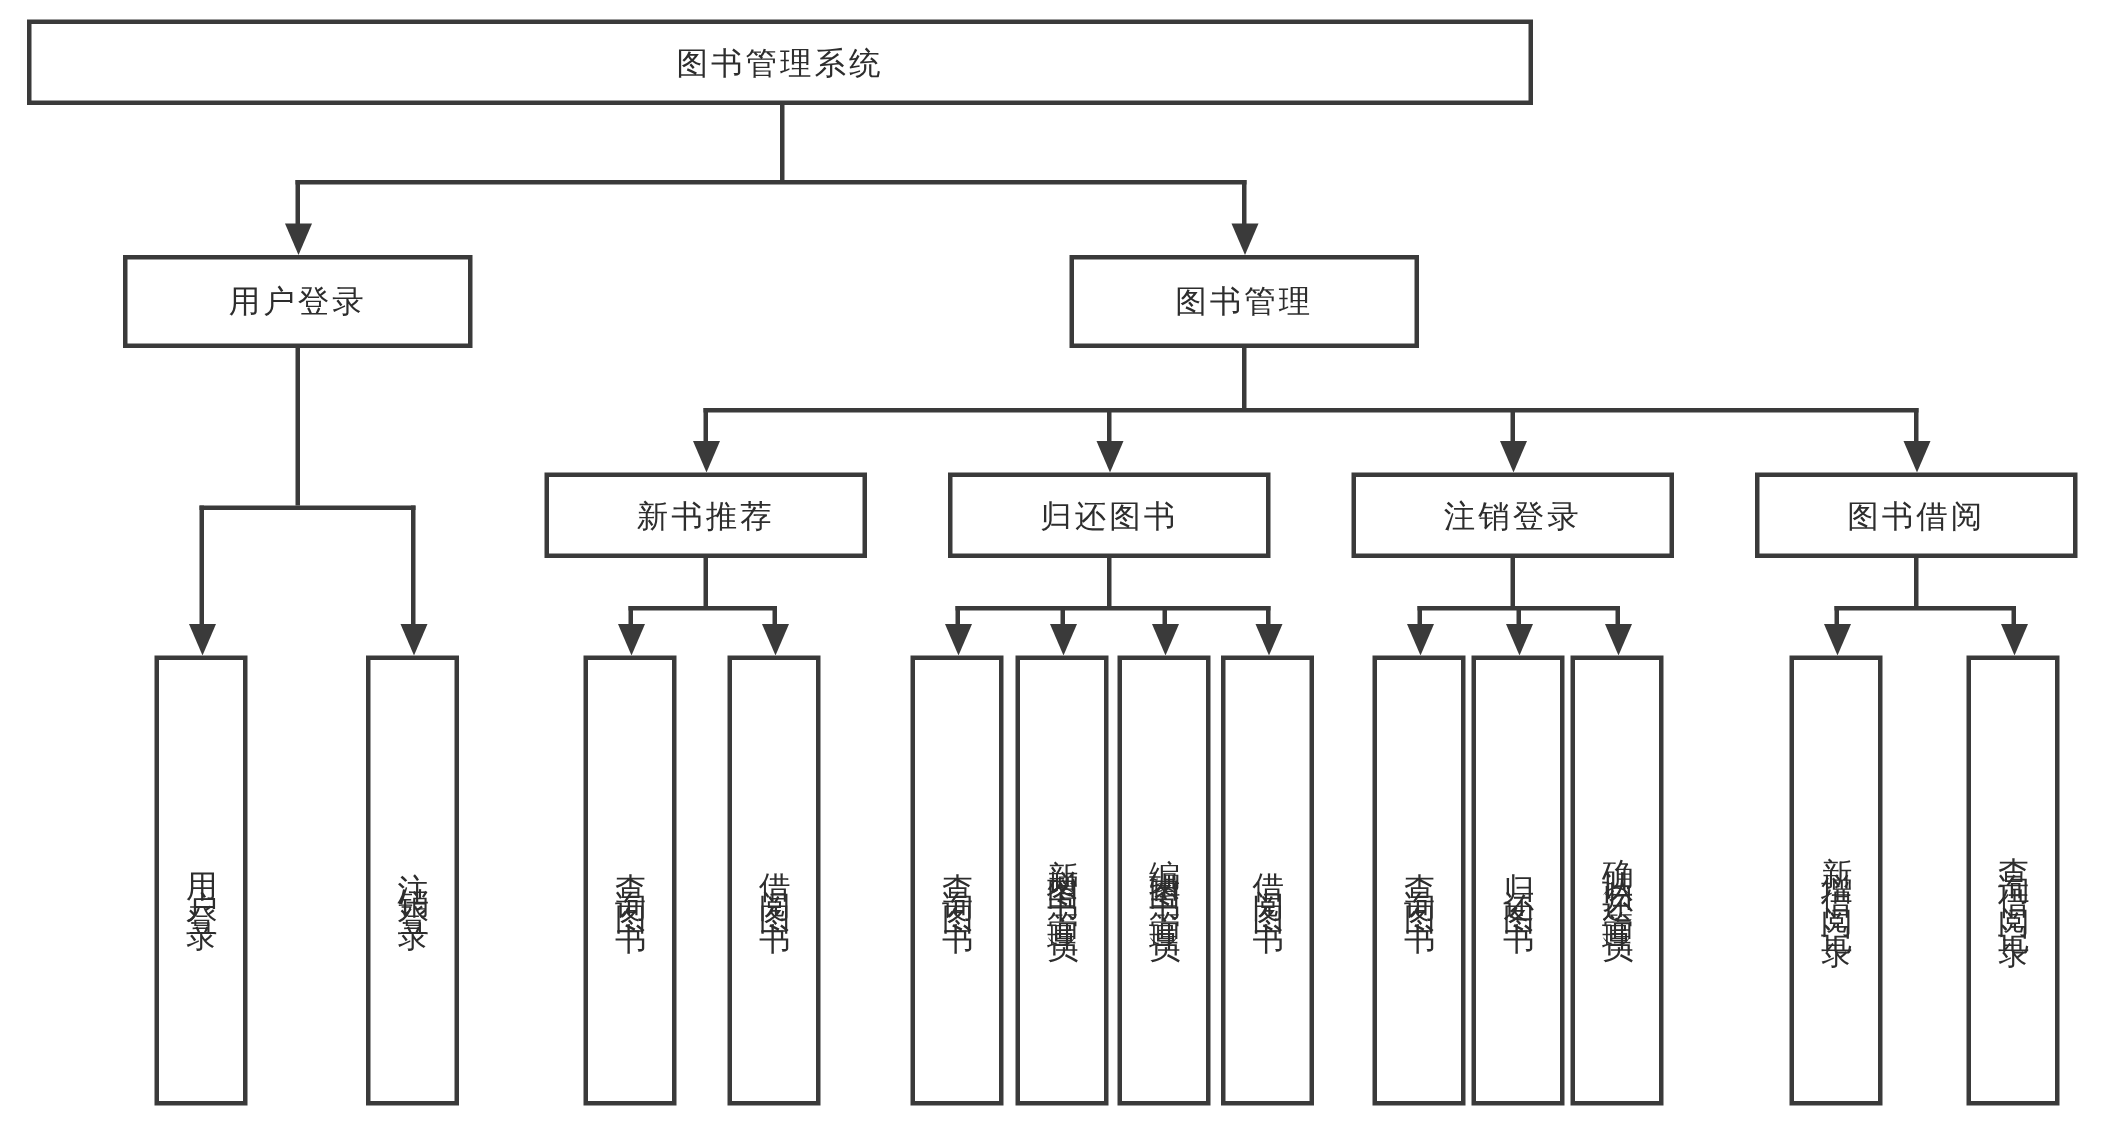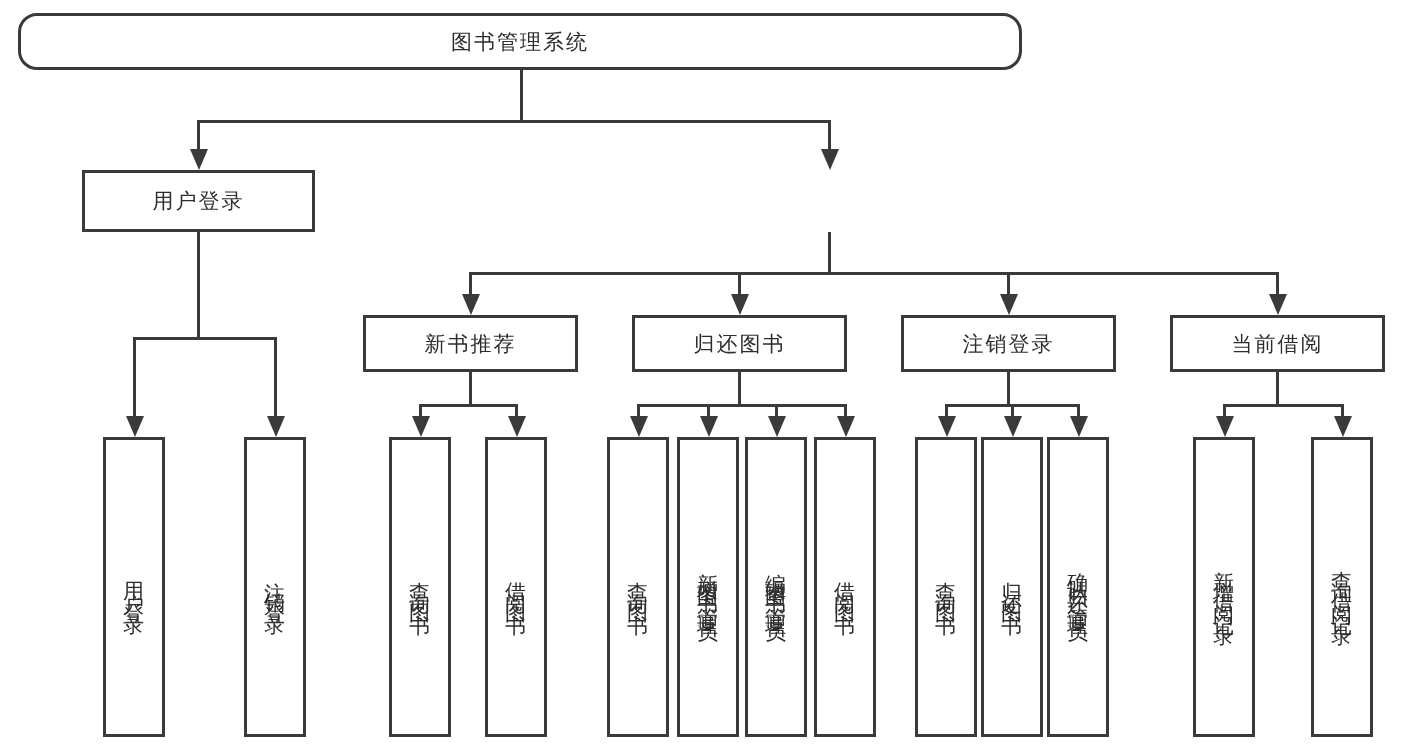--- a/index.html
+++ b/index.html
@@ -65,30 +65,31 @@
     text-shadow: 0 0 2px #ffffff;
     z-index: 5;
     white-space: nowrap;
   }
 </style>
 </head>
 <body>
 
 <div class="stage">
 
-  <div class="box" style="left:18px; top:13px; width:1004px; height:57px;border-radius:19px;">图书管理系统</div>
+  <div class="box" style="left:18px; top:13px; width:1004px; height:57px;">图书管理系统</div>
 
   <div class="v" style="left:520px; top:70px; height:50px;"></div>
   <div class="h" style="left:197px; top:120px; width:634px;"></div>
   <div class="v" style="left:197px; top:120px; height:31px;"></div>
   <div class="a" style="left:190px; top:149px;"></div>
   <div class="v" style="left:828px; top:120px; height:31px;"></div>
   <div class="a" style="left:821px; top:149px;"></div>
 
   <div class="box" style="left:82px; top:170px; width:233px; height:62px;">用户登录</div>
+  <div class="box" style="left:713px; top:170px; width:233px; height:62px;">图书管理</div>
 
   <div class="v" style="left:197px; top:232px; height:105px;"></div>
   <div class="h" style="left:133px; top:337px; width:144px;"></div>
   <div class="v" style="left:133px; top:337px; height:80px;"></div>
   <div class="a" style="left:126px; top:416px;"></div>
   <div class="v" style="left:274px; top:337px; height:80px;"></div>
   <div class="a" style="left:267px; top:416px;"></div>
 
   <div class="v" style="left:828px; top:232px; height:40px;"></div>
   <div class="h" style="left:469px; top:272px; width:810px;"></div>
@@ -97,21 +98,21 @@
   <div class="v" style="left:738px; top:272px; height:23px;"></div>
   <div class="a" style="left:731px; top:294px;"></div>
   <div class="v" style="left:1007px; top:272px; height:23px;"></div>
   <div class="a" style="left:1000px; top:294px;"></div>
   <div class="v" style="left:1276px; top:272px; height:23px;"></div>
   <div class="a" style="left:1269px; top:294px;"></div>
 
   <div class="box" style="left:363px; top:315px; width:215px; height:57px;text-align:center;">新书推荐</div>
   <div class="box" style="left:632px; top:315px; width:215px; height:57px;">归还图书</div>
   <div class="box" style="left:901px; top:315px; width:215px; height:57px;">注销登录</div>
-  <div class="box" style="left:1170px; top:315px; width:215px; height:57px;">当前借阅</div>
+  <div class="box" style="left:1170px; top:315px; width:215px; height:57px;">图书借阅</div>
 
   <div class="v" style="left:469px; top:372px; height:32px;"></div>
   <div class="h" style="left:419px; top:404px; width:99px;"></div>
   <div class="v" style="left:419px; top:404px; height:12px;"></div>
   <div class="a" style="left:412px; top:416px;"></div>
   <div class="v" style="left:515px; top:404px; height:12px;"></div>
   <div class="a" style="left:508px; top:416px;"></div>
 
   <div class="v" style="left:738px; top:372px; height:32px;"></div>
   <div class="h" style="left:637px; top:404px; width:210px;"></div>

